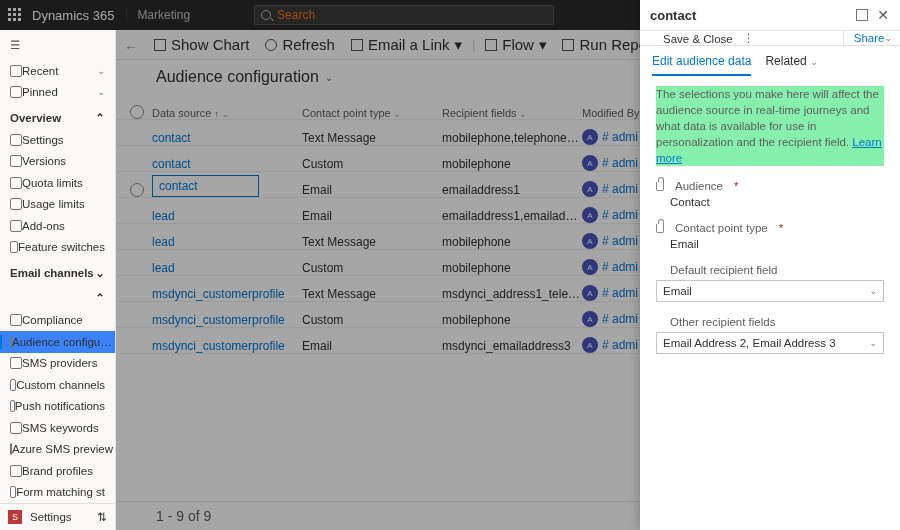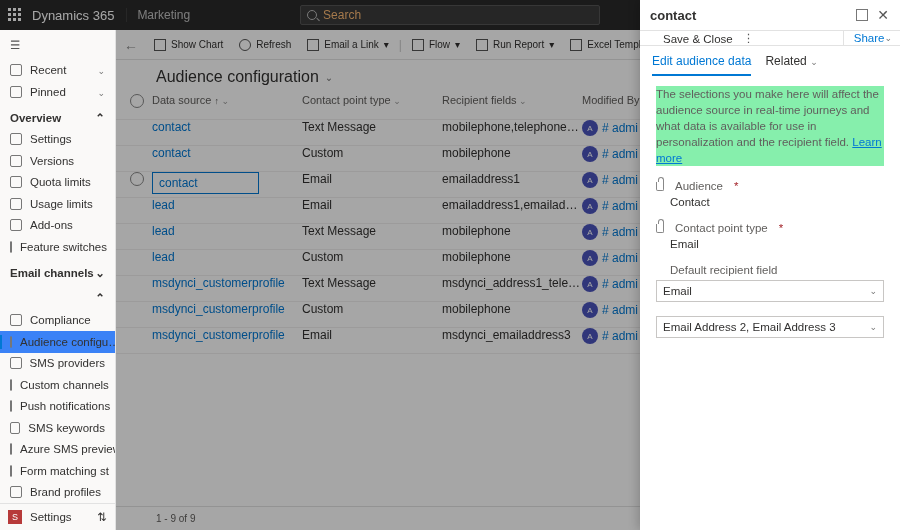--- a/index.html
+++ b/index.html
@@ -12,58 +12,58 @@
     --overlay:rgba(0,0,0,0.35);
   }
   *{box-sizing:border-box;font-family:"Segoe UI",Arial,sans-serif}
   body{margin:0;width:900px;height:530px;overflow:hidden;font-size:12px;color:var(--text);background:#fff;position:relative}
   
   .topbar{height:30px;background:#2a2a2a;color:#fff;display:flex;align-items:center;gap:10px;padding:0 8px}
   .waffle{width:14px;height:14px;display:grid;grid-template-columns:repeat(3,3px);grid-template-rows:repeat(3,3px);gap:2px}
   .waffle span{background:#fff}
   .brand{font-size:13px}
   .module{opacity:.7;border-left:1px solid #444;padding-left:10px;margin-left:2px}
-  .search{margin-left:100px;flex:0 0 300px;height:20px;background:#3b3b3b;border:1px solid #555;border-radius:2px;display:flex;align-items:center;color:#fdba74;padding:0 6px;gap:6px}
+  .search{margin-left:54px;flex:0 0 300px;height:20px;background:#3b3b3b;border:1px solid #555;border-radius:2px;display:flex;align-items:center;color:#f97316;padding:0 6px;gap:6px}
   .sicon{width:10px;height:10px;border:1.3px solid #bbb;border-radius:50%;position:relative}
   .sicon:after{content:"";position:absolute;width:4px;height:1.3px;background:#bbb;left:8px;top:8px;transform:rotate(45deg)}
   
   .shell{display:flex;height:500px}
   .nav{width:116px;background:var(--bg);border-right:1px solid var(--border);display:flex;flex-direction:column;font-size:11.5px}
   .nav .ham{padding:8px 10px;color:#555}
-  .nav .item{display:flex;align-items:flex-end;gap:8px;padding:5px 10px;color:#323130;white-space:nowrap;overflow:hidden;text-overflow:ellipsis;position:relative}
+  .nav .item{display:flex;align-items:center;gap:0;padding:5px 10px;color:#323130;white-space:nowrap;overflow:hidden;text-overflow:ellipsis;position:relative}
   .nav .item .chev{margin-left:auto;font-size:9px;color:#777}
   .nav .section{padding:8px 10px 4px;color:#323130;font-weight:600}
   .nav .item.active{background:#3b82f6}
   .nav .item.active:before{content:"";position:absolute;left:0;top:4px;bottom:4px;width:2px;background:var(--link)}
   .nav .ico{width:12px;height:12px;border:1px solid #777;border-radius:2px}
   .nav .footer{margin-top:auto;border-top:1px solid var(--border);display:flex;align-items:center;padding:6px 8px;gap:8px}
   .nav .footer .sq{width:14px;height:14px;background:#b73a3a;color:#fff;font-size:9px;display:flex;align-items:center;justify-content:center}
   
   .content{flex:1;display:flex;flex-direction:column;position:relative}
   .cmdbar{display:flex;align-items:center;gap:4px;border-bottom:1px solid var(--border);padding:4px 6px;height:30px;color:#323130}
-  .cmd{display:flex;align-items:center;gap:5px;padding:3px 6px;font-size:10px;white-space:nowrap}
+  .cmd{display:flex;align-items:center;gap:5px;padding:3px 6px;font-size:15px;white-space:nowrap}
   .cmd .ci{width:12px;height:12px;border:1px solid #555}
   .back{width:18px;text-align:center;color:#888;font-size:14px;margin-right:4px}
   .heading{padding:8px 14px 8px 40px;font-size:16px;display:flex;align-items:center;gap:6px}
   .heading .dd{font-size:10px;color:#777}
   
   .grid{flex:1;overflow:hidden;display:flex;flex-direction:column}
-  .ghead,.grow{display:flex;align-items:flex-start;padding:0 6px;height:26px;border-bottom:1px solid #f0efee}
+  .ghead,.grow{display:flex;align-items:flex-end;padding:0 6px;height:26px;border-bottom:1px solid #f0efee}
   .ghead{color:var(--muted);font-size:11px}
   .col-sel{width:30px;display:flex;justify-content:center}
   .radio{width:14px;height:14px;border:1px solid #888;border-radius:50%}
   .col-ds{width:150px}
   .col-cpt{width:140px}
   .col-rf{width:140px}
   .col-mb{width:70px}
   .col-admin{flex:1;display:flex;align-items:center;gap:4px;overflow:hidden;color:var(--link)}
   .link{color:var(--link)}
   .av{width:16px;height:16px;border-radius:50%;background:#4a53bc;color:#fff;font-size:8px;display:flex;align-items:center;justify-content:center}
   .selrow .col-ds span{display:inline-block;border:1px solid var(--link);padding:3px 60px 3px 6px}
-  .pager{border-top:1px solid var(--border);padding:6px 40px;color:var(--muted);font-size:10px}
+  .pager{border-top:1px solid var(--border);padding:6px 40px;color:var(--muted);font-size:14px}
   .rt{display:flex;align-items:center;gap:6px;margin-left:auto}
   
   .mask{position:absolute;inset:0;background:var(--overlay);pointer-events:none}
   .mask-top{position:absolute;left:0;right:0;top:0;height:30px;background:rgba(0,0,0,0.35);pointer-events:none}
   
   .panel{position:absolute;top:0;right:0;width:260px;height:530px;background:#fff;box-shadow:-2px 0 10px rgba(0,0,0,.2);display:flex;flex-direction:column;z-index:10;font-size:12px}
   .phead{height:30px;display:flex;align-items:center;padding:0 10px;gap:8px}
   .phead .ttl{font-weight:600;font-size:13px}
   .phead .ic{width:12px;height:12px;border:1px solid #777}
   .phead .x{font-size:14px;color:#555;width:14px;text-align:center}
@@ -179,25 +179,25 @@
     <div class="item">
         <span class="ico"></span>
         <span>SMS keywords</span>
       </div>
     <div class="item">
         <span class="ico"></span>
         <span>Azure SMS preview</span>
       </div>
     <div class="item">
         <span class="ico"></span>
+        <span>Brand profiles</span>
+      </div>
+    <div class="item">
+        <span class="ico"></span>
         <span>Form matching st</span>
-      </div>
-    <div class="item">
-        <span class="ico"></span>
-        <span>Brand profiles</span>
       </div>
     <div class="footer">
       <span class="sq">S</span>
       <span>Settings</span>
       <span class="chev" style="margin-left:auto">⇅</span>
     </div>
   </div>
 
   <div class="content">
     <div class="cmdbar">
@@ -401,19 +401,22 @@
     <div class="fld">
       <div class="flabel" style="padding-left:14px">
           <span>Default recipient field</span>
         </div>
       <div class="sel">
           <span>Email</span>
           <span class="dd">⌄</span>
         </div>
     </div>
     <div class="fld">
+      <div class="flabel" style="padding-left:14px">
+          <span>Other recipient fields</span>
+        </div>
       <div class="sel">
           <span>Email Address 2, Email Address 3</span>
           <span class="dd">⌄</span>
         </div>
     </div>
   </div>
 </div>
 
 </body></html>

